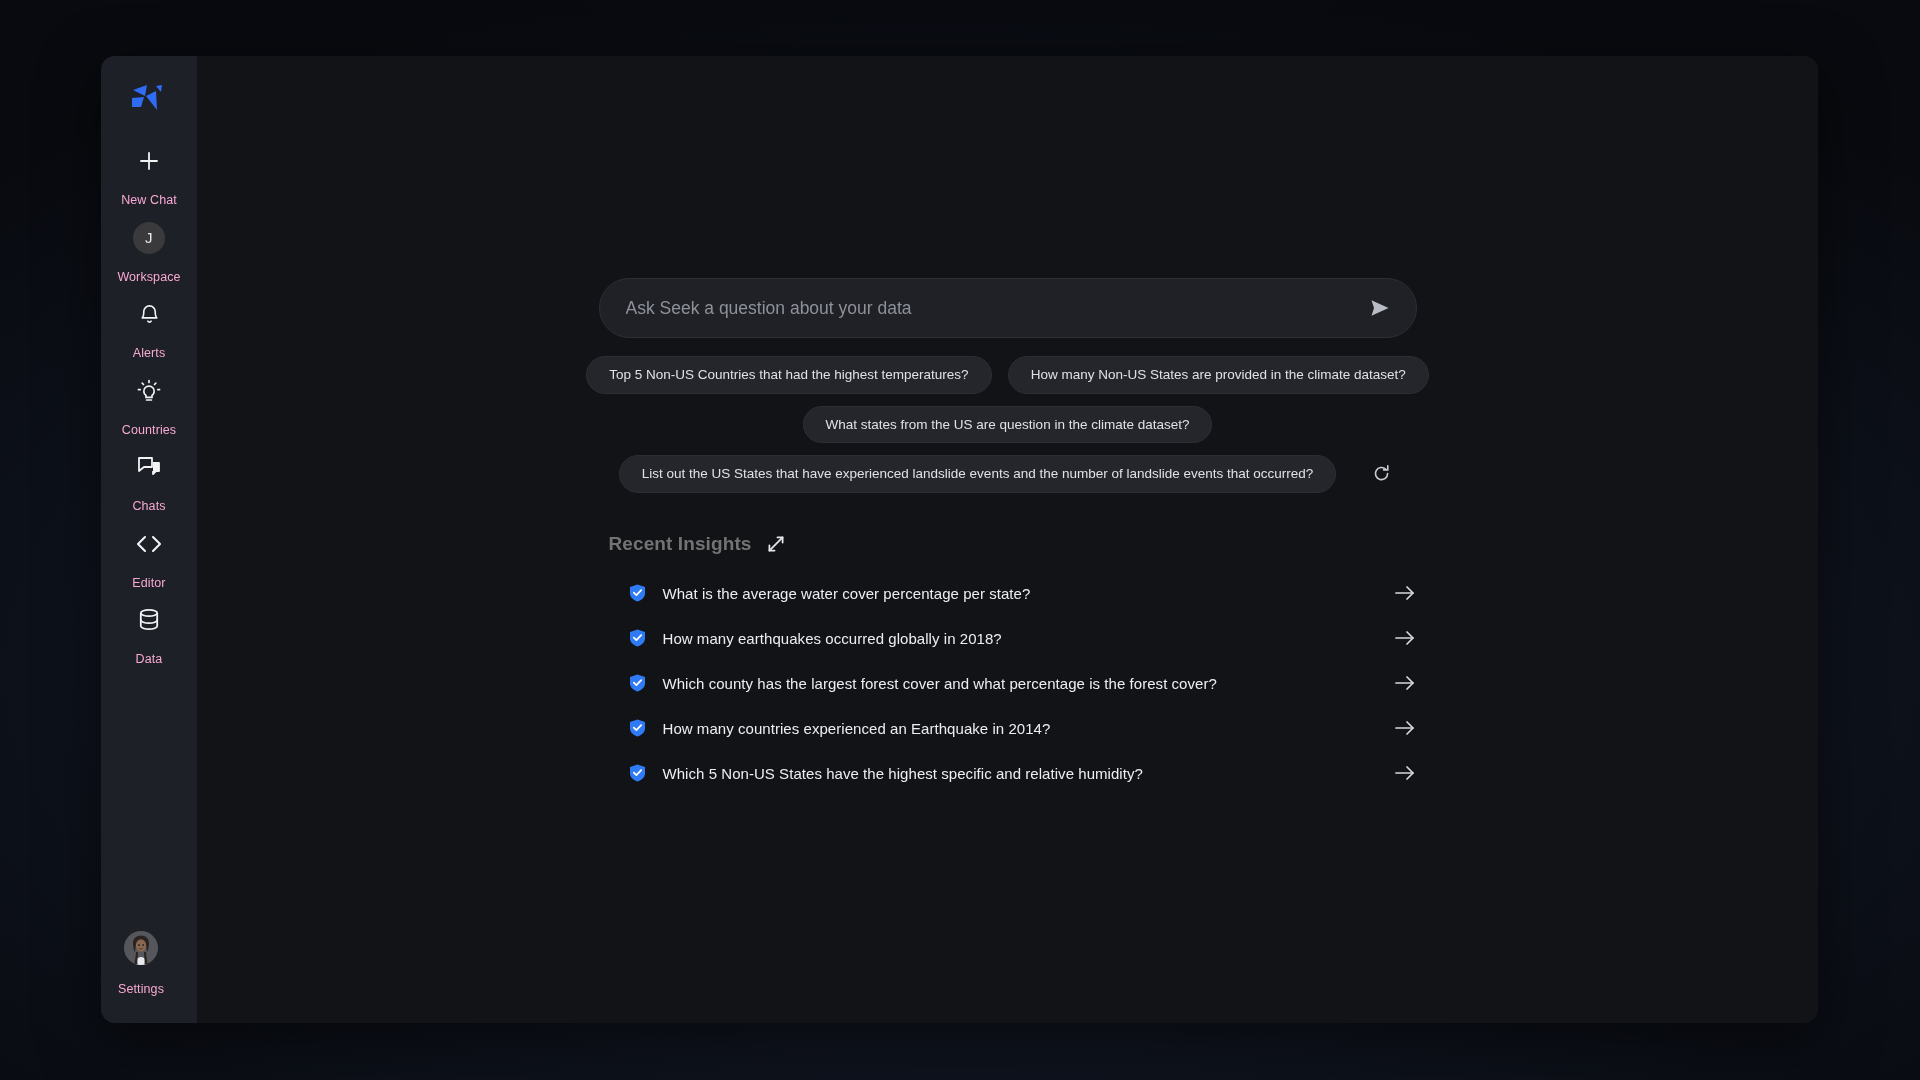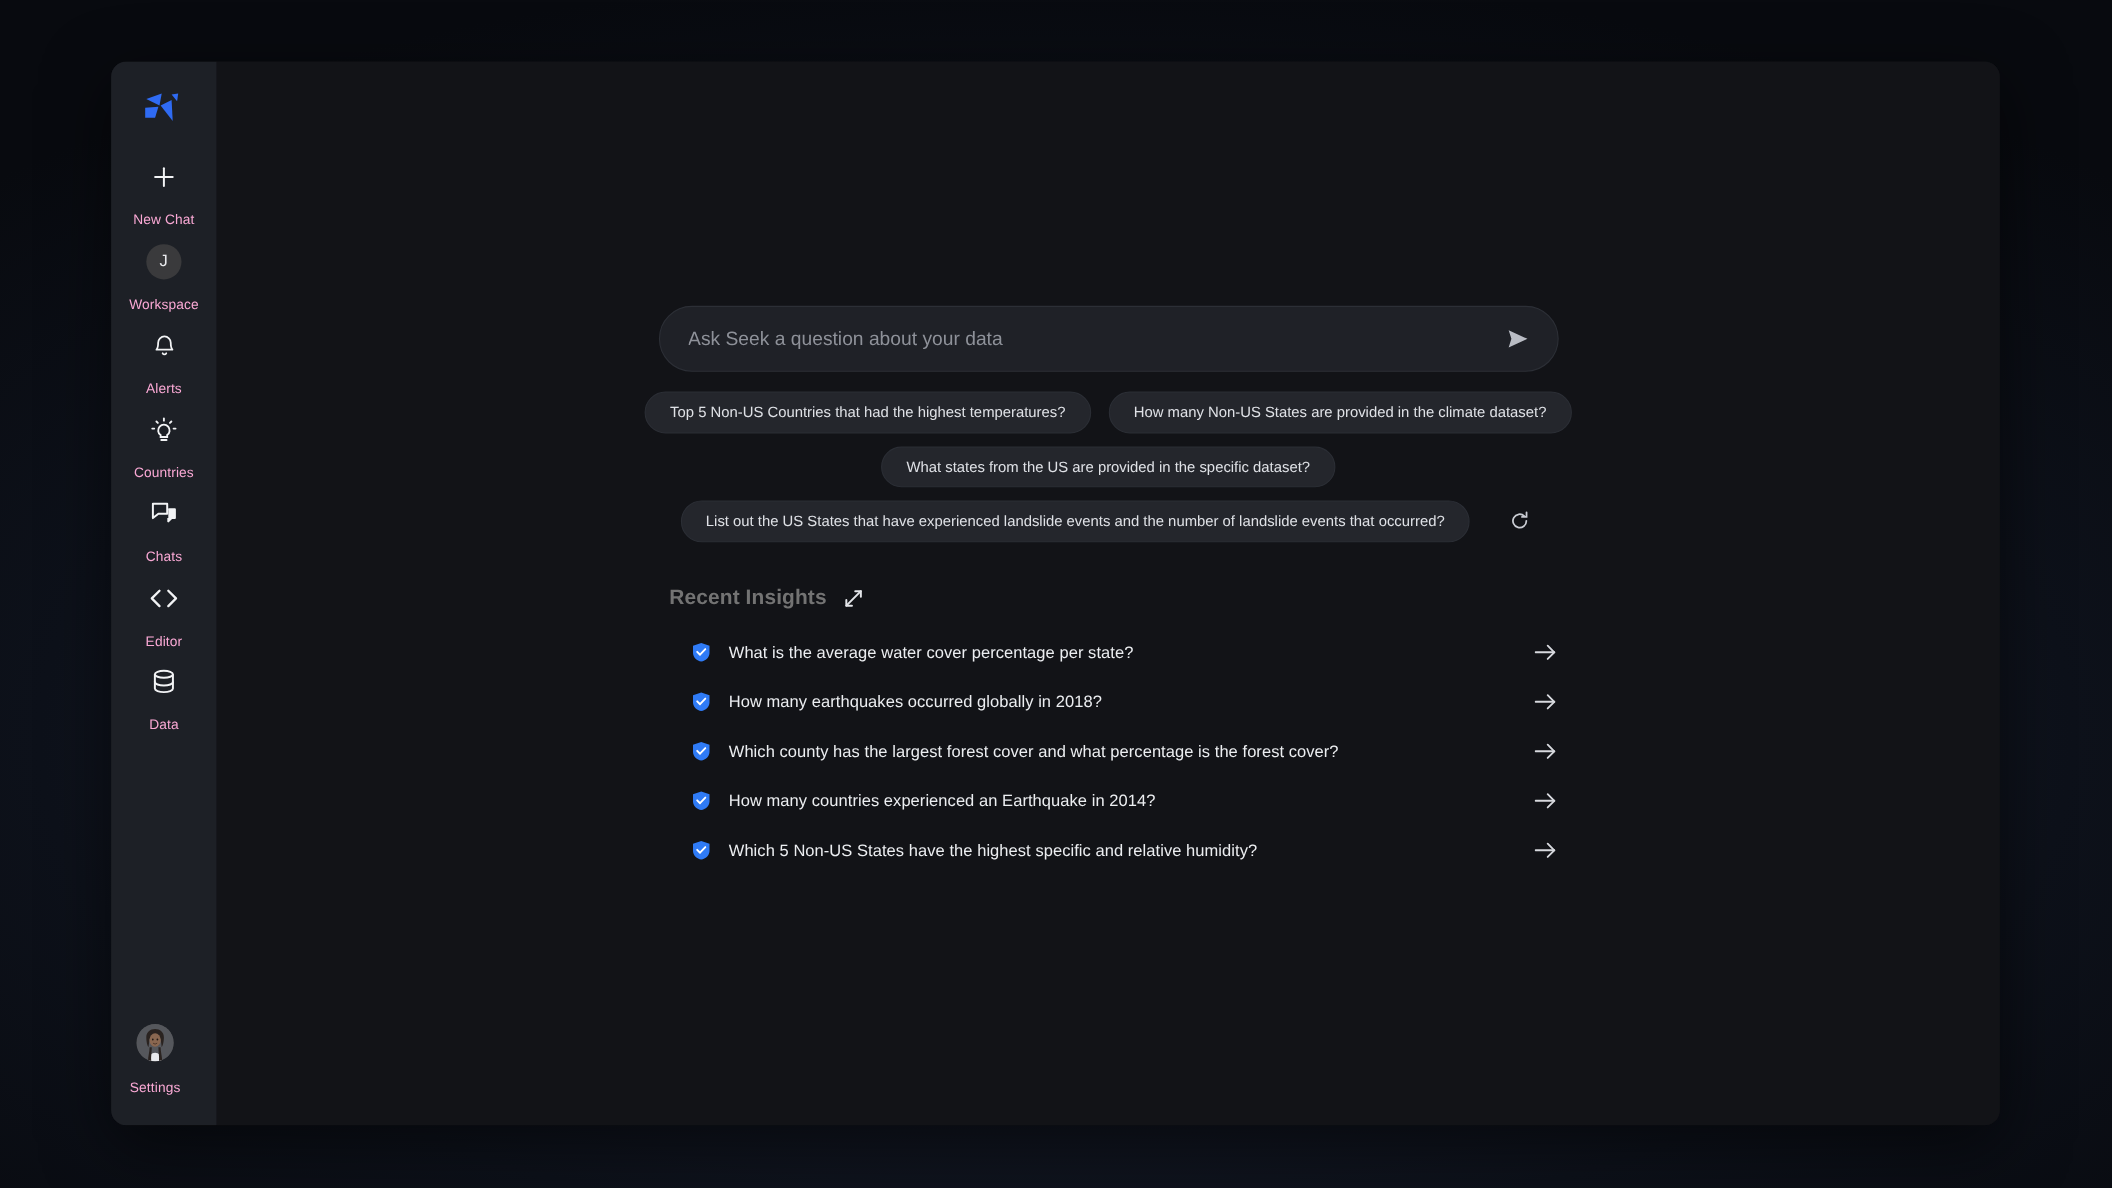--- a/index.html
+++ b/index.html
@@ -391,21 +391,21 @@
         </div>
 
         <div class="chips">
 
           <div class="chip-row">
             <button class="chip">Top 5 Non-US Countries that had the highest temperatures?</button>
             <button class="chip">How many Non-US States are provided in the climate dataset?</button>
           </div>
 
           <div class="chip-row">
-            <button class="chip">What states from the US are provided in the specific dataset?</button>
+            <button class="chip">What states from the US are question in the climate dataset?</button>
           </div>
 
           <div class="chip-row">
             <button class="chip">List out the US States that have experienced landslide events and the number of landslide events that occurred?</button>
             <button class="refresh-btn">
               <svg width="19" height="19" viewBox="0 0 20 20" fill="none" stroke="currentColor" stroke-width="1.7" stroke-linecap="round">
                 <path d="M16.4 10a6.4 6.4 0 1 1-1.9-4.5"></path>
                 <polyline points="16.6,1.8 16.6,6.2 12.2,6.2" fill="none"></polyline>
               </svg>
             </button>

